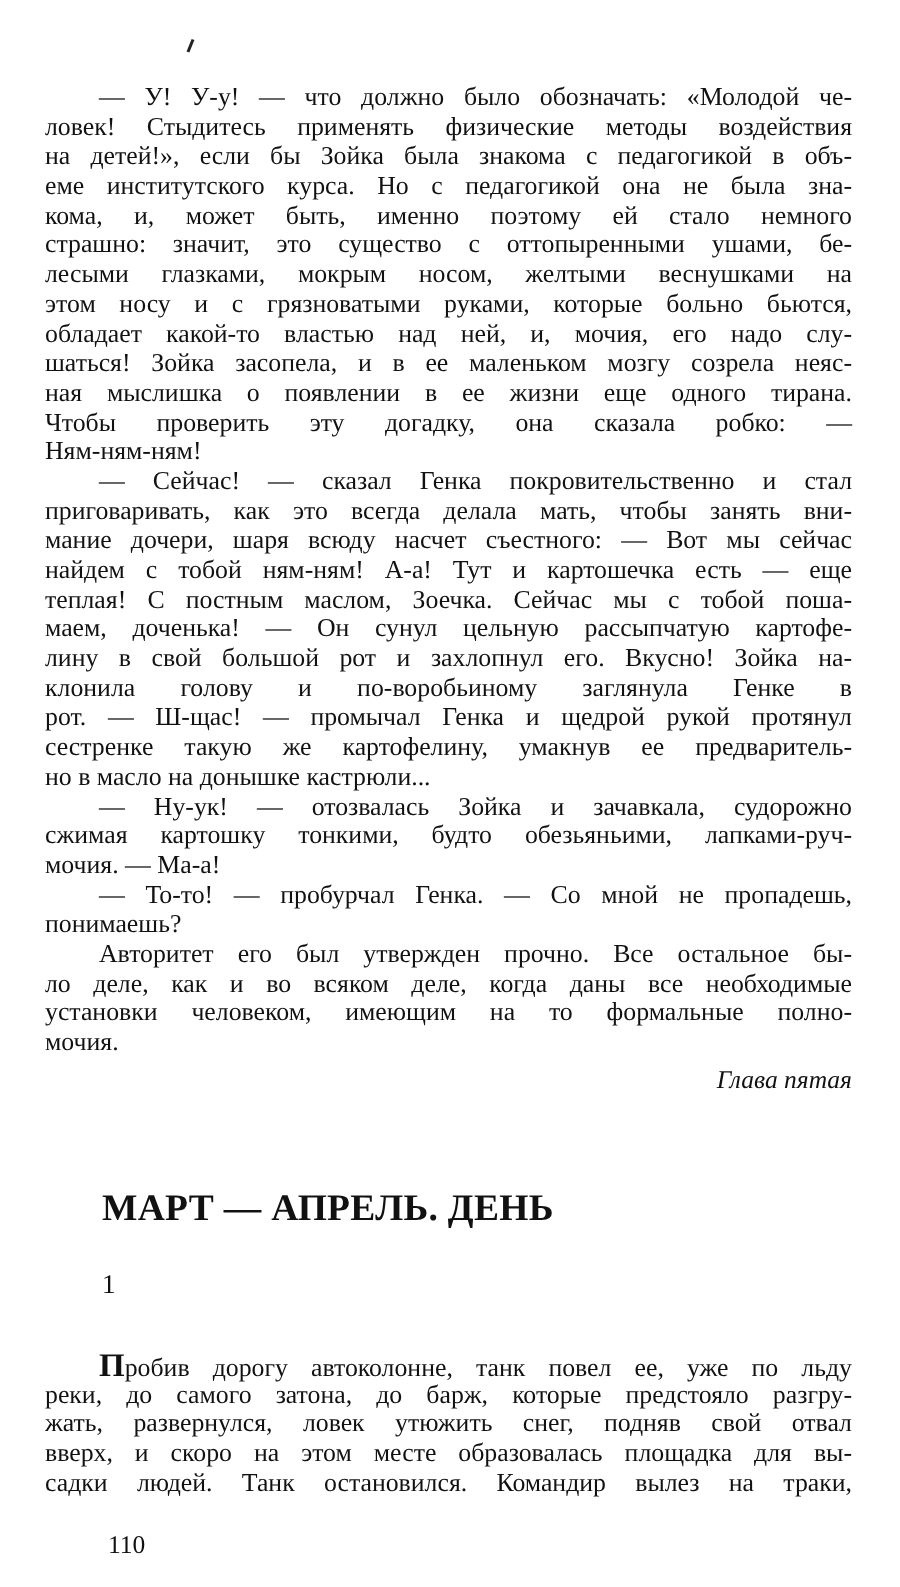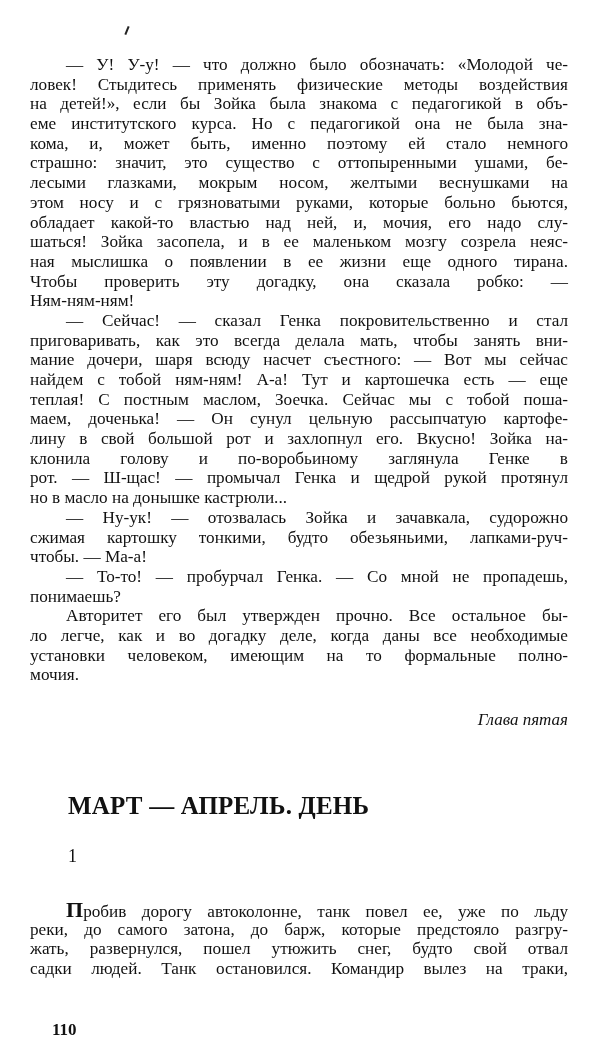--- a/index.html
+++ b/index.html
@@ -64,24 +64,23 @@
       left: 68px;
       top: 846px;
       font-size: 18px;
     }
     .dropcap {
       font-weight: bold;
       font-size: 22px;
     }
     .page-number {
       position: absolute;
-      left: 52px;
+      left: 72px;
       top: 1020px;
       font-size: 17px;
-      font-weight: bold;
     }
   </style>
 </head>
 <body>
 
 <div class="mark"></div>
 
 <div class="text-block" style="top:55px;">
   <span class="line indent">— У! У-у! — что должно было обозначать: «Молодой че-</span>
   <span class="line">ловек! Стыдитесь применять физические методы воздействия</span>
@@ -98,36 +97,38 @@
   <span class="line last">Ням-ням-ням!</span>
   <span class="line indent">— Сейчас! — сказал Генка покровительственно и стал</span>
   <span class="line">приговаривать, как это всегда делала мать, чтобы занять вни-</span>
   <span class="line">мание дочери, шаря всюду насчет съестного: — Вот мы сейчас</span>
   <span class="line">найдем с тобой ням-ням! А-а! Тут и картошечка есть — еще</span>
   <span class="line">теплая! С постным маслом, Зоечка. Сейчас мы с тобой поша-</span>
   <span class="line">маем, доченька! — Он сунул цельную рассыпчатую картофе-</span>
   <span class="line">лину в свой большой рот и захлопнул его. Вкусно! Зойка на-</span>
   <span class="line">клонила голову и по-воробьиному заглянула Генке в</span>
   <span class="line">рот. — Ш-щас! — промычал Генка и щедрой рукой протянул</span>
+  <span class="line">сестренке такую же картофелину, умакнув ее предваритель-</span>
   <span class="line last">но в масло на донышке кастрюли...</span>
   <span class="line indent">— Ну-ук! — отозвалась Зойка и зачавкала, судорожно</span>
   <span class="line">сжимая картошку тонкими, будто обезьяньими, лапками-руч-</span>
-  <span class="line last">чтобы. — Ма-а!</span>
+  <span class="line last">мочия. — Ма-а!</span>
   <span class="line indent">— То-то! — пробурчал Генка. — Со мной не пропадешь,</span>
   <span class="line last">понимаешь?</span>
   <span class="line indent">Авторитет его был утвержден прочно. Все остальное бы-</span>
-  <span class="line">ло легче, как и во догадку деле, когда даны все необходимые</span>
+  <span class="line">ло деле, как и во всяком деле, когда даны все необходимые</span>
   <span class="line">установки человеком, имеющим на то формальные полно-</span>
   <span class="line last">мочия.</span>
 </div>
 
 <div class="chapter-label">Глава пятая</div>
 <div class="chapter-title">МАРТ — АПРЕЛЬ. ДЕНЬ</div>
 <div class="section-number">1</div>
 
 <div class="text-block" style="top:900px;">
   <span class="line indent"><span class="dropcap">П</span><span>робив дорогу автоколонне, танк повел ее, уже по льду</span></span>
   <span class="line">реки, до самого затона, до барж, которые предстояло разгру-</span>
-  <span class="line">жать, развернулся, пошел утюжить снег, будто свой отвал</span>
+  <span class="line">жать, развернулся, ловек утюжить снег, подняв свой отвал</span>
+  <span class="line">вверх, и скоро на этом месте образовалась площадка для вы-</span>
   <span class="line">садки людей. Танк остановился. Командир вылез на траки,</span>
 </div>
 
 <div class="page-number">110</div>
 
 </body></html>

